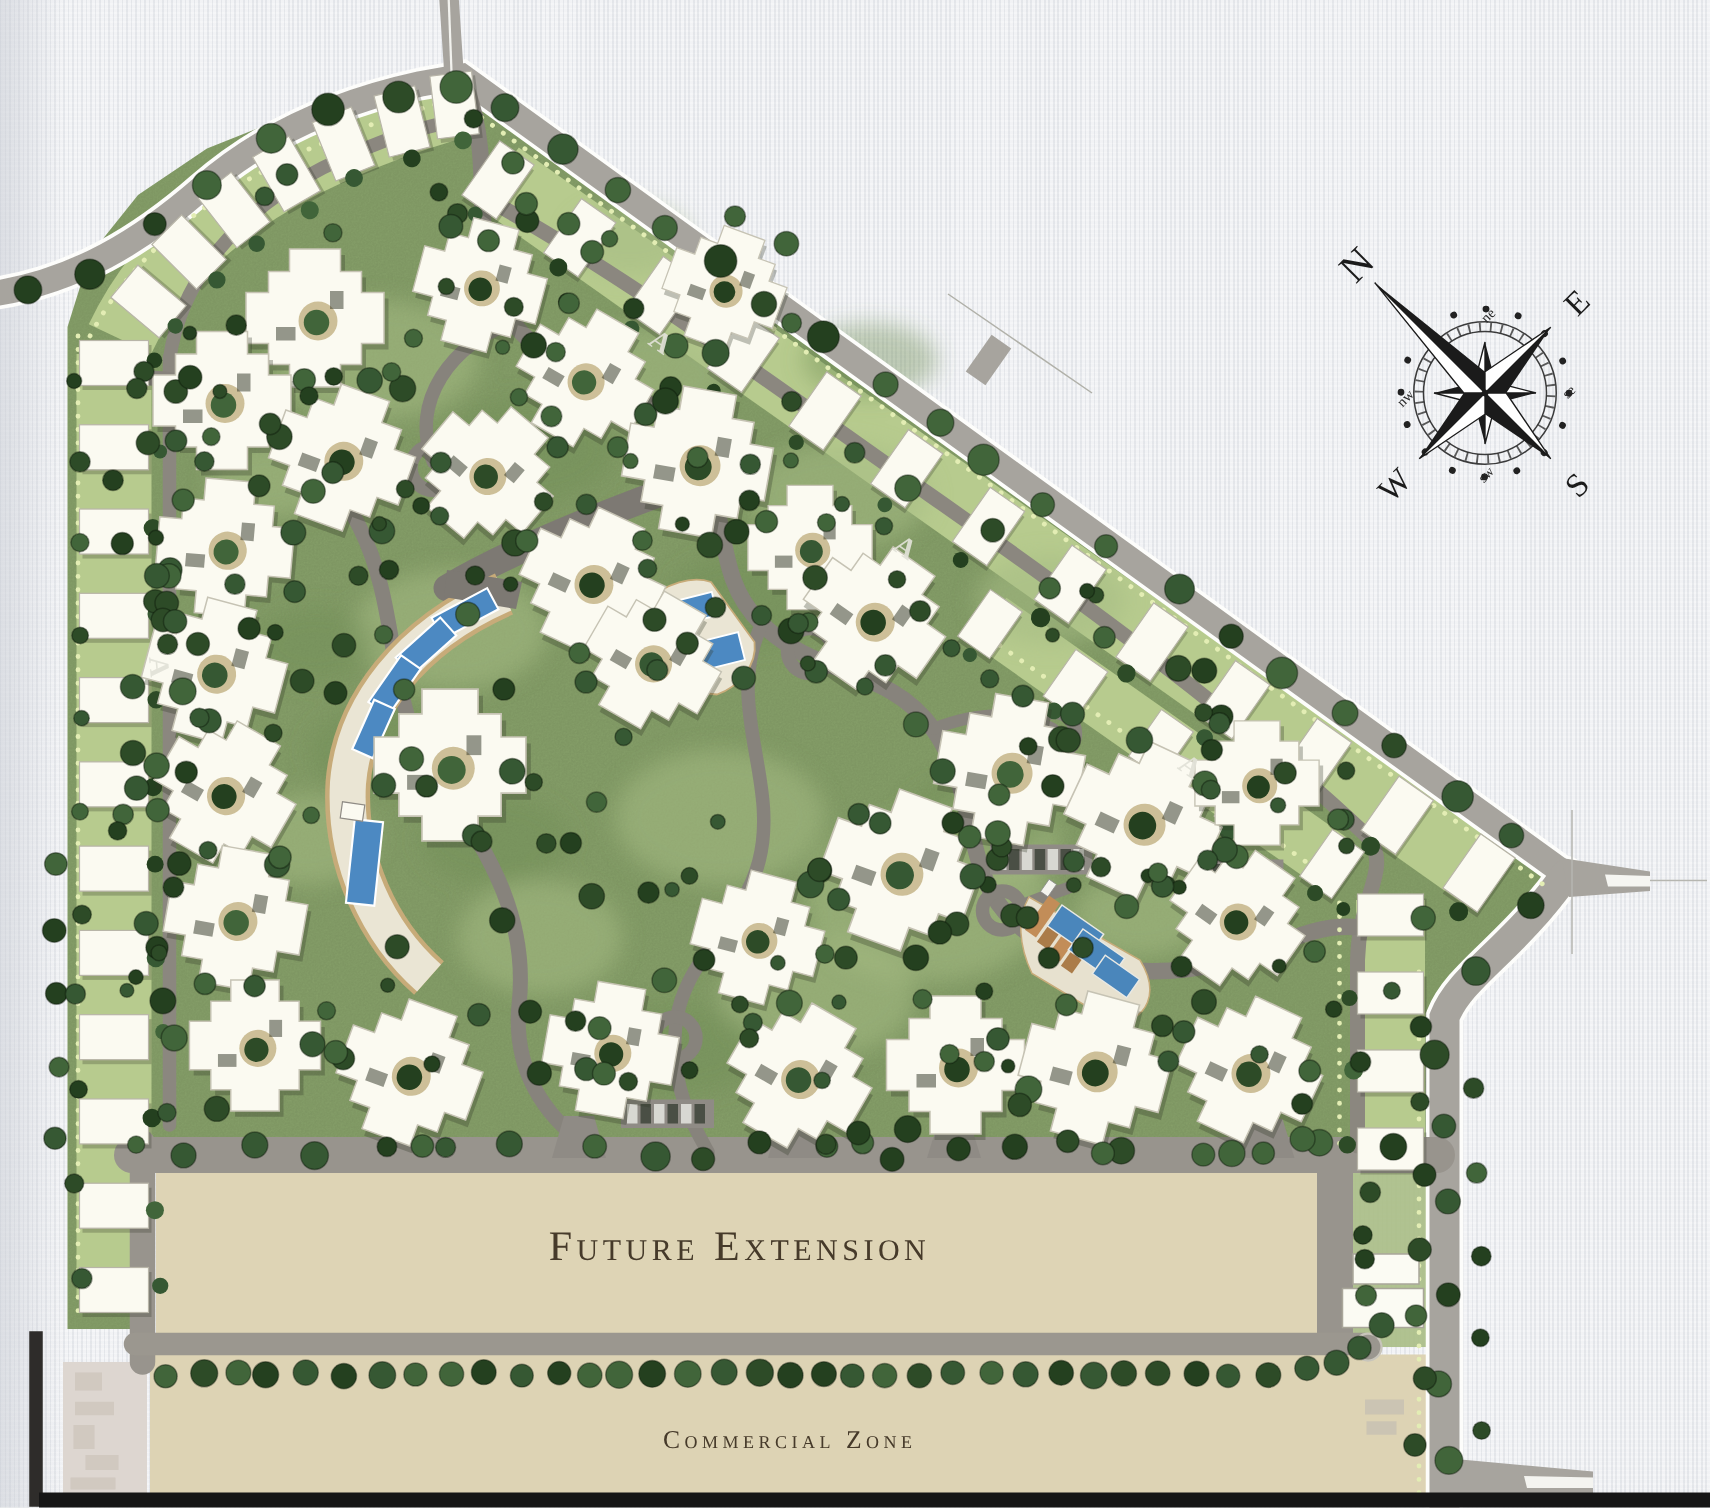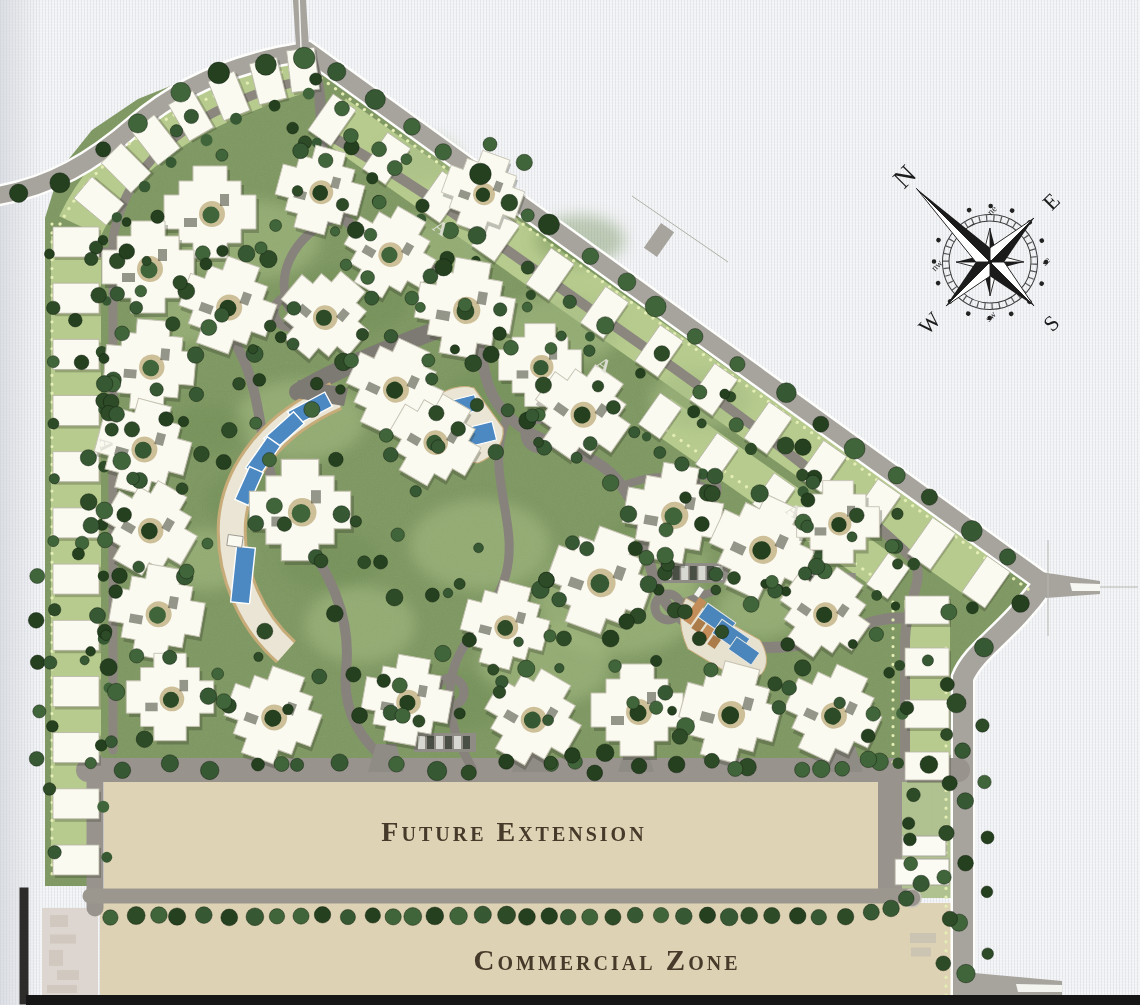--- a/index.html
+++ b/index.html
@@ -9,24 +9,24 @@
     background-image:
       linear-gradient(90deg, rgba(200,204,212,.55) 0, rgba(240,241,243,0) 42px),
       repeating-linear-gradient(90deg, rgba(221,224,229,.55) 0 1px, rgba(247,248,250,.55) 1px 3px),
       repeating-linear-gradient(0deg, rgba(255,255,255,.20) 0 1px, rgba(208,211,218,.16) 1px 3px);
     font-family:"Liberation Sans", sans-serif;
   }
   svg{position:absolute;left:0;top:0;}
   .band-label{
     position:absolute;display:flex;align-items:center;justify-content:center;
     font-family:"Liberation Serif", serif;font-variant:small-caps;
-    letter-spacing:3px;color:#463a2a;font-weight:700;pointer-events:none;padding-left:21px;
+    letter-spacing:3px;color:#463a2a;font-weight:400;pointer-events:none;
   }
   #fe-label{left:104px;top:780px;width:778px;height:104px;font-size:28px;}
-  #cz-label{left:100px;top:906px;width:972px;height:88px;font-size:29px;padding-top:10px;}
+  #cz-label{left:100px;top:906px;width:853px;height:88px;font-size:17px;padding-top:10px;}
   .bottom-bar{position:absolute;left:26px;top:995px;width:1114px;height:10px;background:#161616;}
   .cdir{font-family:"Liberation Serif", serif;font-size:22px;fill:#1b1b1b;text-anchor:middle;}
   .cN{font-size:27px;}
   .csub{font-family:"Liberation Serif", serif;font-size:9.5px;fill:#2a2a2a;text-anchor:middle;}
   .amark{font-family:"Liberation Serif", serif;font-weight:bold;font-size:19px;fill:#e2e2d8;opacity:.92;text-anchor:middle;}
 </style>
 </head>
 <body>
 
 <div class="stage">

